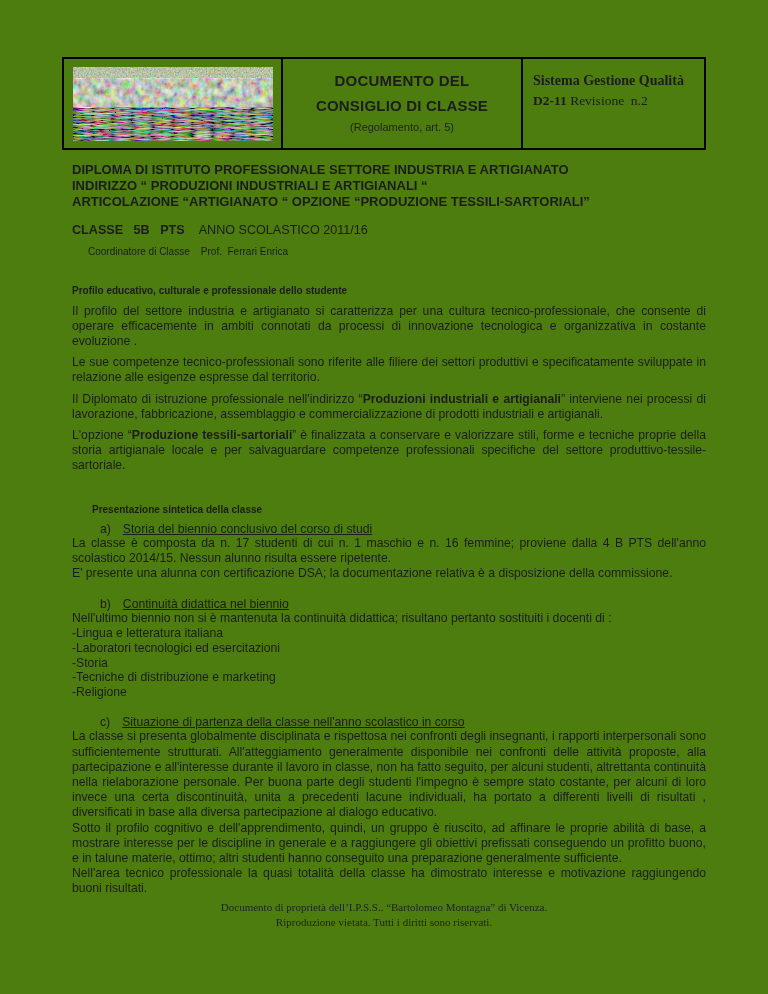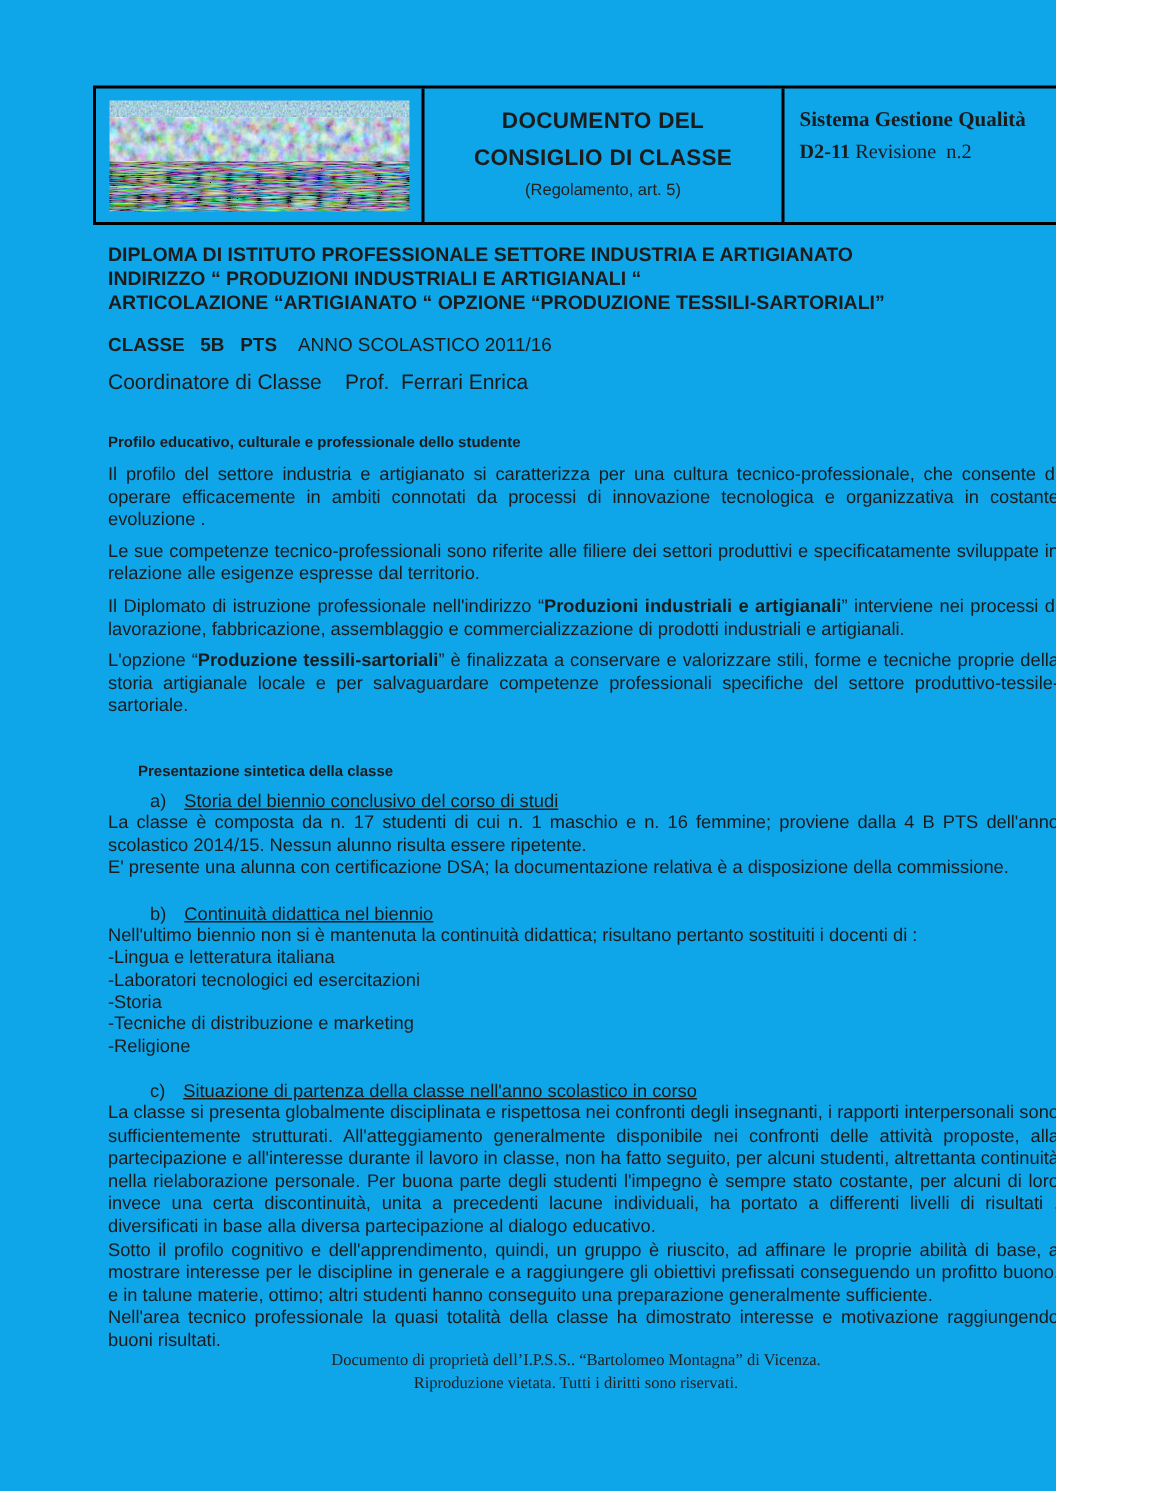--- a/index.html
+++ b/index.html
@@ -1,21 +1,21 @@
 <!DOCTYPE html>
 <html><head>
 <meta charset="utf-8">
 <style>
   * { box-sizing: border-box; }
   html, body { margin: 0; padding: 0; background: #ffffff; }
   .page {
     position: relative;
-    width: 704px;
+    width: 768px;
     height: 994px;
-    background: #0ea5e9;
+    background: #4d7c0f;
     font-family: "Liberation Sans", sans-serif;
     color: #1c1c1c;
     overflow: hidden;
   }
   .content {
     position: absolute;
     left: 72px;
     top: 57px;
     width: 634px;
   }
@@ -51,21 +51,21 @@
   .doc-title2 { margin-top: 10px; }
   .doc-sub { font-size: 11px; margin-top: 8px; color: #222; }
   .sgq1 { font-weight: bold; font-size: 14px; }
   .sgq2 { font-size: 13.5px; margin-top: 4px; white-space: pre; }
   .bold { font-weight: bold; }
 
   
   .diploma { margin-top: 12px; font-weight: bold; font-size: 13px; line-height: 16.2px; }
   .classe-line { margin-top: 12px; font-size: 12.6px; white-space: pre; }
   .classe-line .anno { margin-left: 14px; font-weight: normal; }
-  .coord { margin-top: 9px; font-size: 14px; white-space: pre; }
+  .coord { margin-top: 9px; font-size: 10px; white-space: pre; margin-left: 16px; }
 
   
   .section-h { font-weight: bold; font-size: 10px; }
   .profilo-h { margin-top: 28px; }
   .pres-h { margin-top: 30px; padding-left: 20px; }
   p.body {
     font-size: 12.2px;
     line-height: 15.2px;
     text-align: justify;
     margin: 6px 0 0 0;

